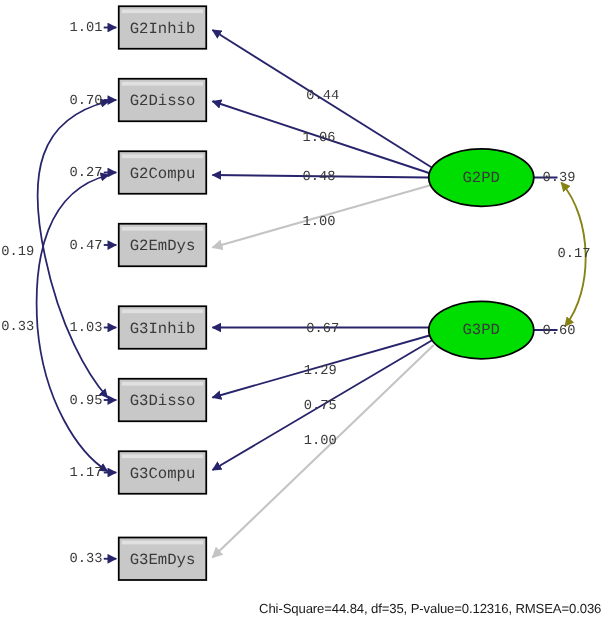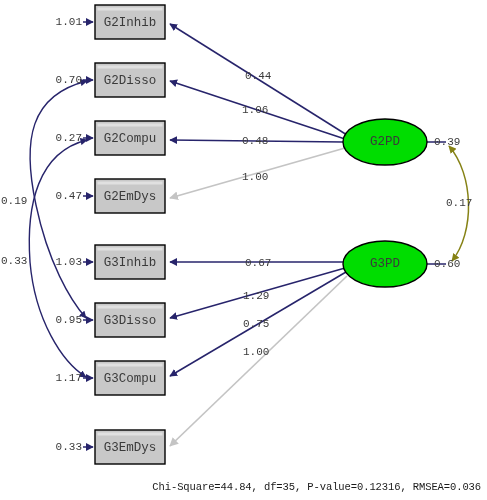--- a/index.html
+++ b/index.html
@@ -77,21 +77,21 @@
     font-size: 11px;
     fill: #3a3a3a;
     dominant-baseline: middle;
   }
   .coef-label.tr { text-anchor: end; }
   .coef-label.tl { text-anchor: start; }
   .fit-caption {
     position: absolute;
     right: 6px;
     bottom: 7px;
-    font-family: Liberation Mono, monospace;
+    font-family: Liberation Sans, sans-serif;
     font-size: 10.5px;
     color: #1a1a1a;
     white-space: nowrap;
     letter-spacing: -0.1px;
   }
 </style>
 </head>
 <body>
 
 <div id="canvas">

